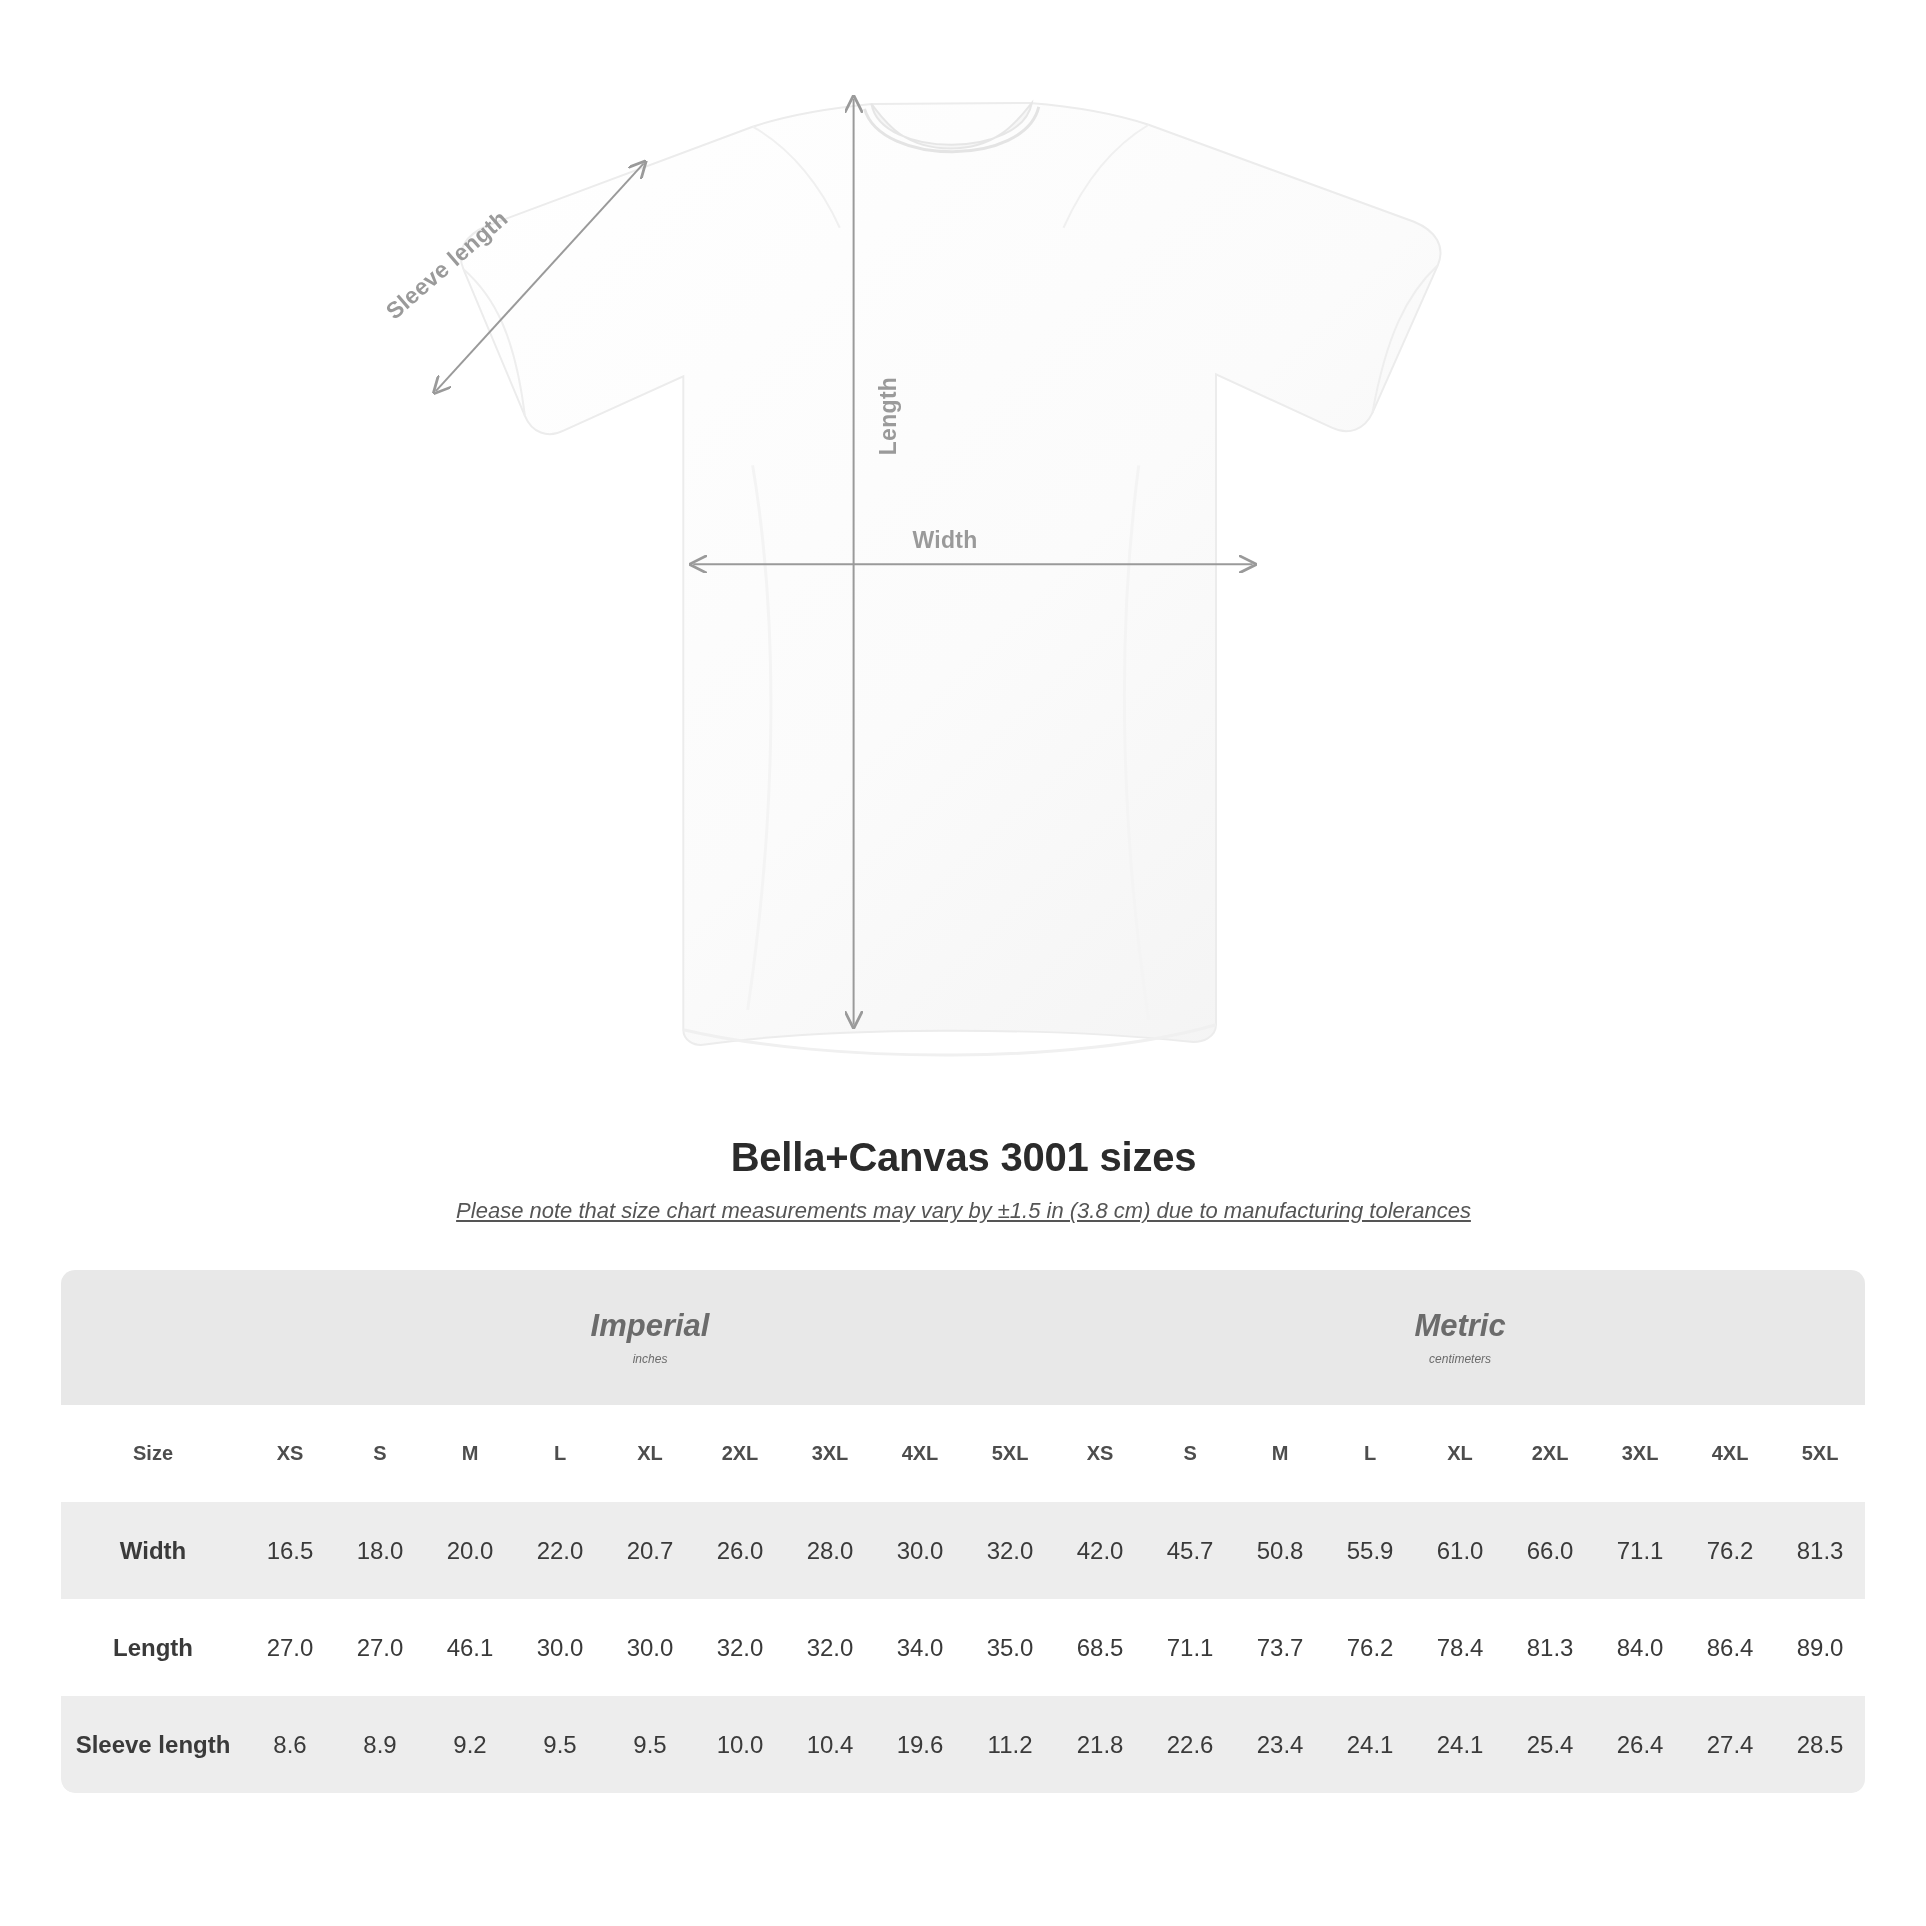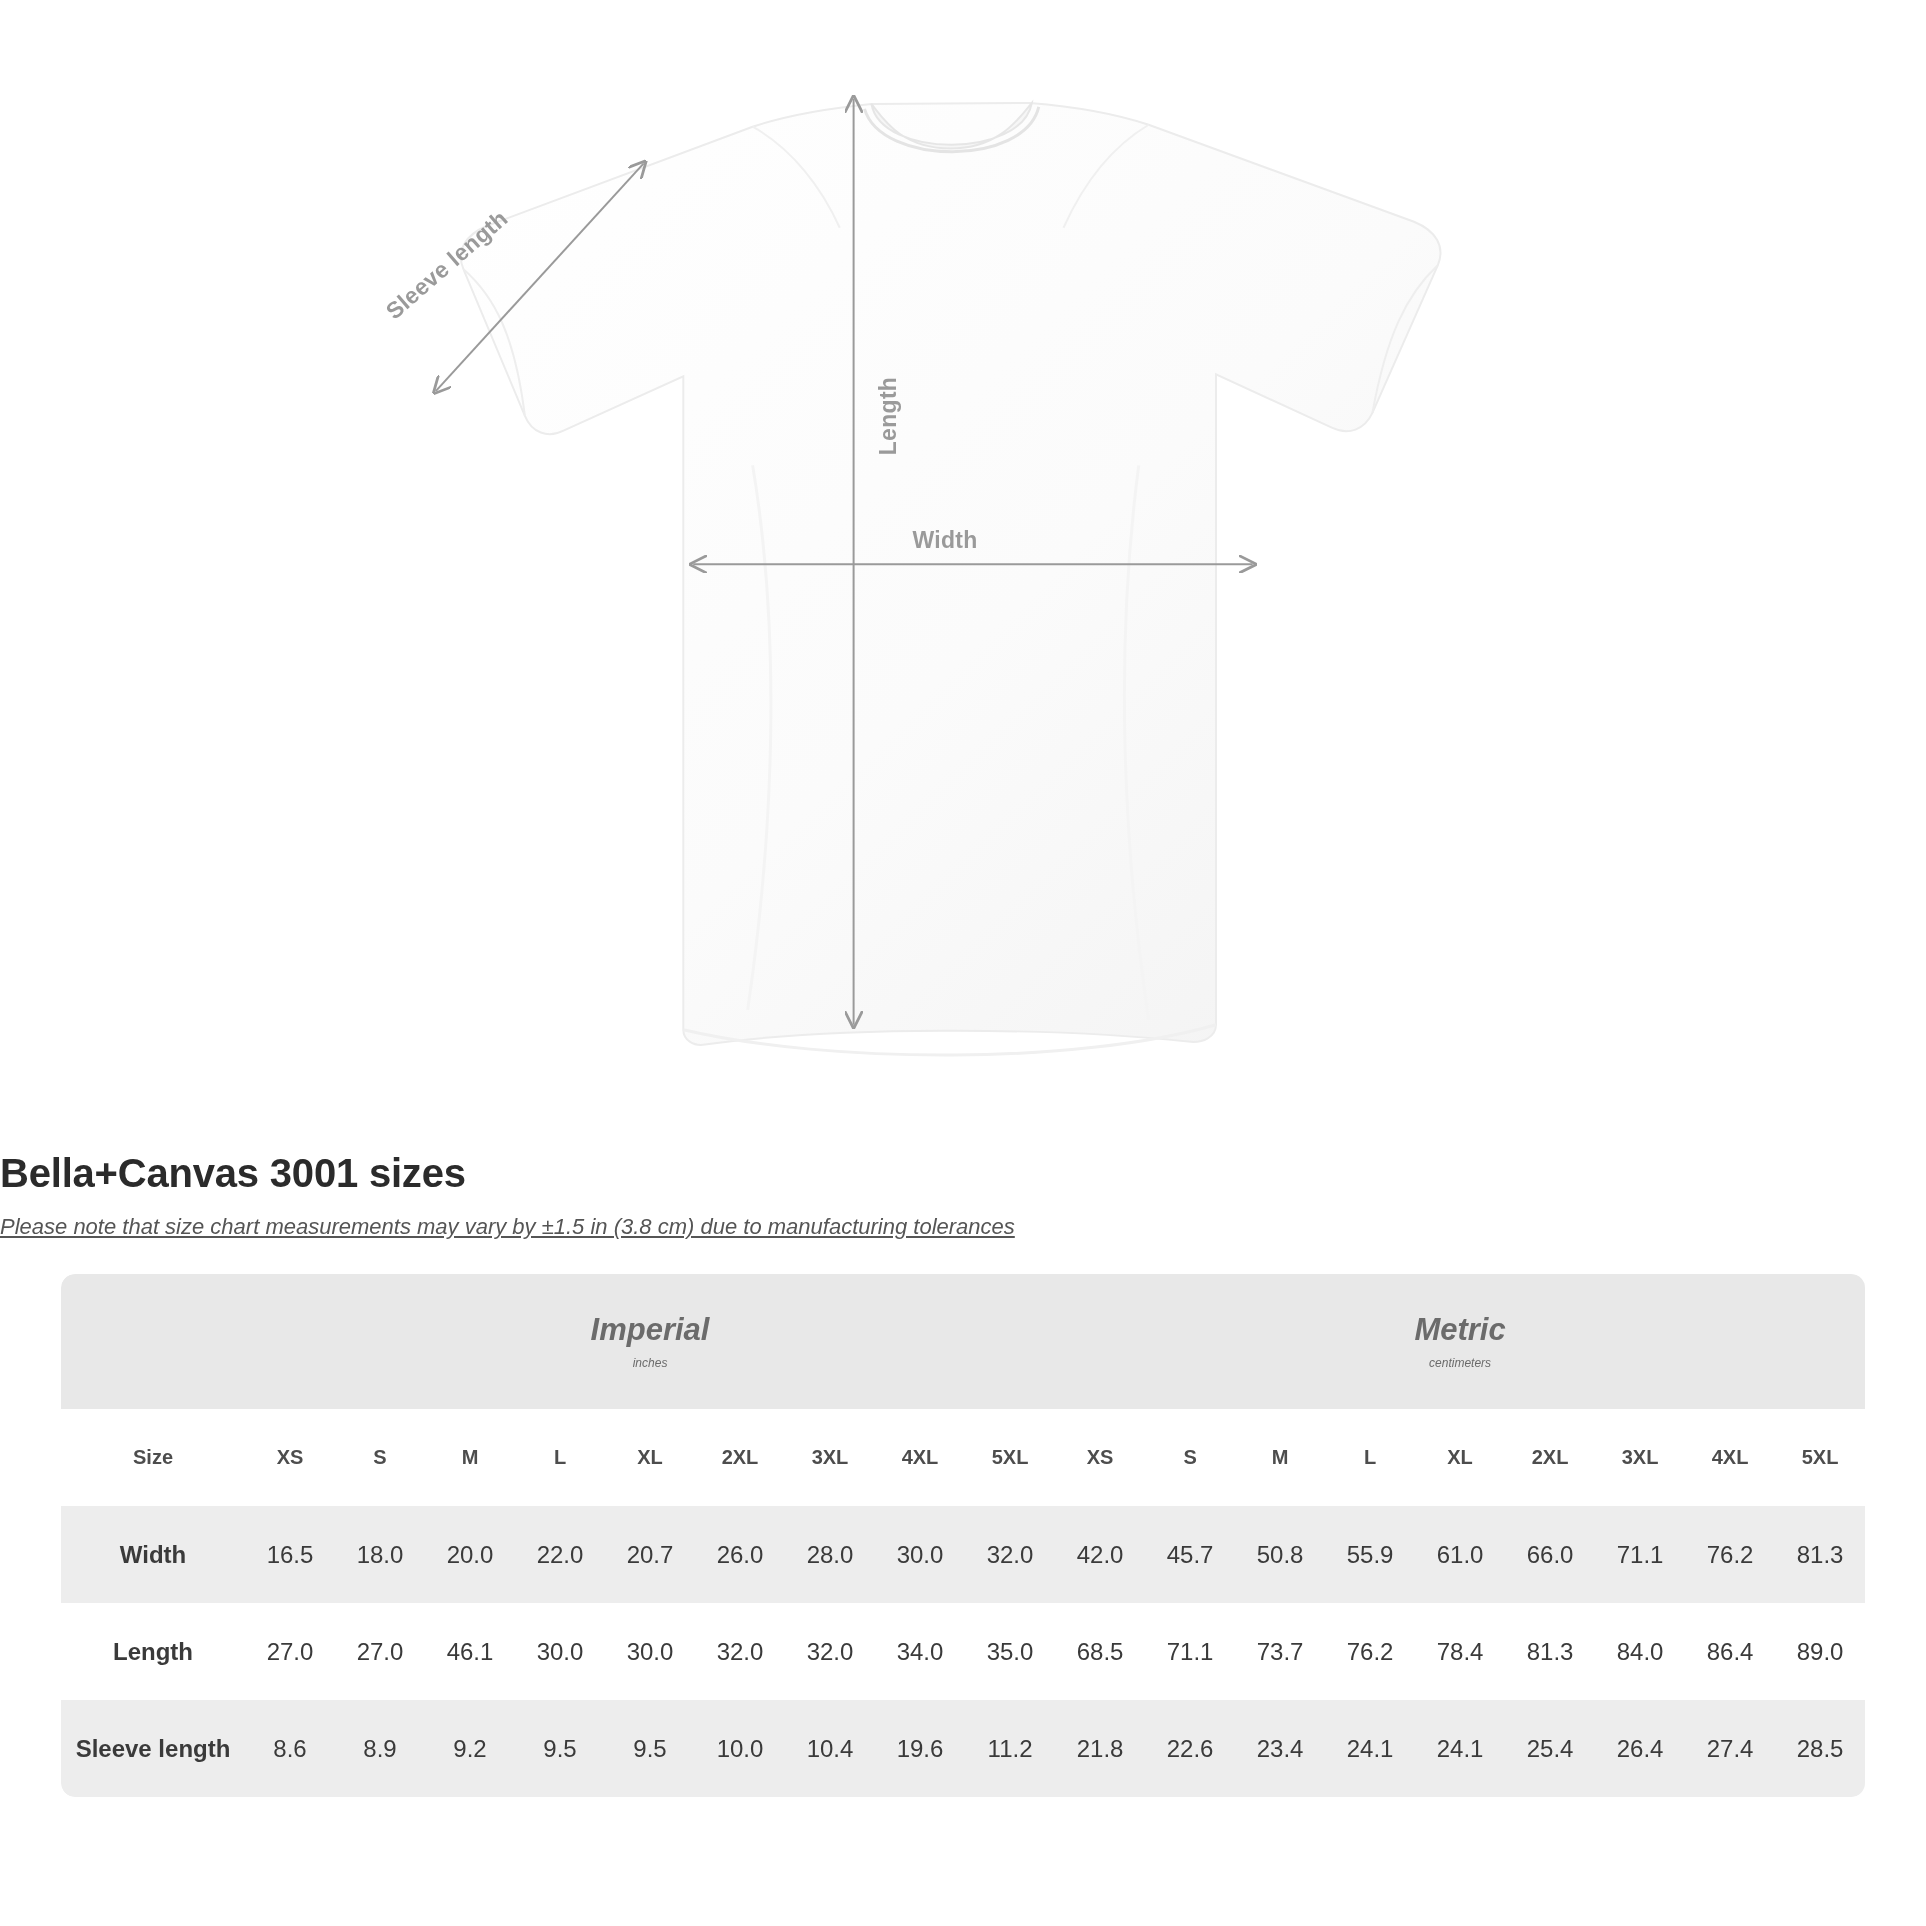--- a/index.html
+++ b/index.html
@@ -54,22 +54,22 @@
     transform: translate(-50%, -50%) rotate(-90deg);
   }
   .label-width {
     left: 945px;
     top: 540px;
     transform: translate(-50%, -50%);
   }
 
   
   .title-block {
-    text-align: left;
-    margin-top: 52px;
+    text-align: center;
+    margin-top: 36px;
   }
   .chart-title {
     font-size: 40px;
     font-weight: bold;
     color: #2b2b2b;
     letter-spacing: -0.2px;
   }
   .chart-note {
     font-size: 22px;
     font-style: italic;
@@ -81,20 +81,21 @@
   
   .table-area {
     margin: 34px 61px 0 61px;
   }
   table.size-table {
     width: 1804px;
     border-collapse: collapse;
     table-layout: fixed;
     border-radius: 14px;
     overflow: hidden;
+    margin-top: 12px;
   }
   table.size-table td, table.size-table th {
     border: none;
     text-align: center;
     vertical-align: middle;
   }
   .unitrow td {
     background: #e8e8e8;
     height: 135px;
     padding: 0;

